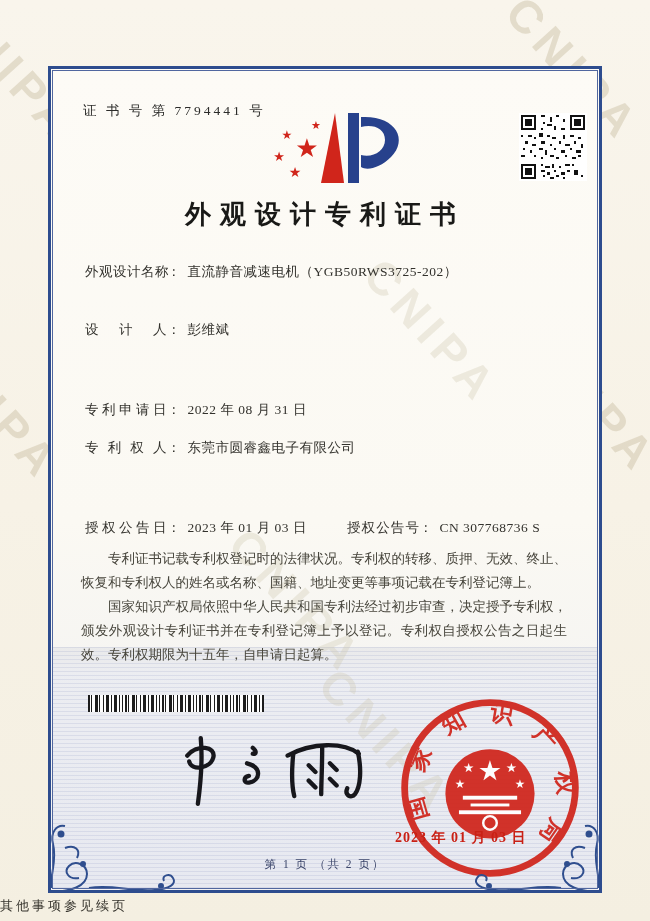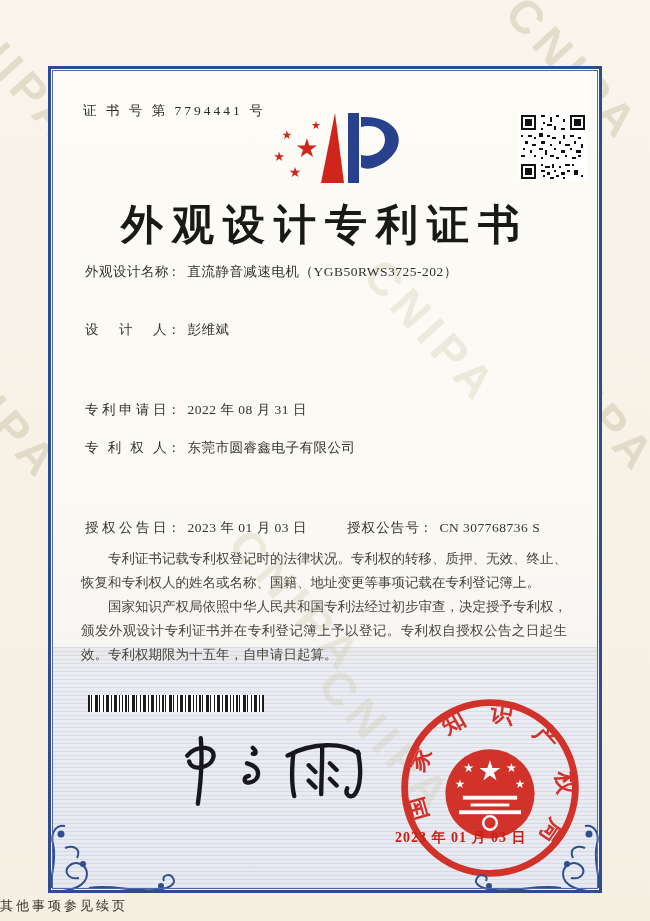--- a/index.html
+++ b/index.html
@@ -34,21 +34,21 @@
     background:
       repeating-linear-gradient(180deg,rgba(108,120,176,0.14) 0 1px,rgba(0,0,0,0) 1px 4px),
       linear-gradient(180deg,rgba(205,208,218,0.30) 0,rgba(228,231,241,0.55) 28px,rgba(224,227,239,0.6) 100%);
   }
   
   .cert-no{position:absolute;left:32px;top:33px;font-size:13.5px;letter-spacing:3px;color:#2c2c2a;z-index:1;text-align:center;}
   .logo{position:absolute;left:218px;top:38px;width:146px;height:84px;z-index:1;}
   .qr{position:absolute;left:468px;top:44px;width:64px;height:64px;z-index:1;background:#fff;padding:2px;}
   .title{
     position:absolute;left:0;right:0;top:128px;text-align:center;z-index:1;
-    font-size:42px;font-weight:bold;letter-spacing:9px;color:#191917;
+    font-size:26px;font-weight:bold;letter-spacing:9px;color:#191917;
   }
   
   .f-row{position:absolute;left:34px;right:24px;font-size:13.5px;color:#33322d;z-index:1;white-space:nowrap;}
   .f-label{display:inline-block;width:82px;text-align:justify;text-align-last:justify;vertical-align:bottom;letter-spacing:0.5px;}
   .f-colon{margin-right:7px;}
   .f-value{letter-spacing:0.5px;}
   .g-label2{display:inline-block;width:72px;margin-left:40px;text-align:justify;text-align-last:justify;vertical-align:bottom;}
   
   .paras{position:absolute;left:30px;right:32px;top:478px;z-index:1;
     font-size:13.5px;line-height:1.78;color:#47453c;text-align:justify;}
@@ -264,15 +264,16 @@
       <path d="M6,92 C28,92 44,86 44,74 C44,64 32,60 26,66 C20,72 26,80 36,78"></path>
       <path d="M8,88 C8,70 14,60 10,44 C7,32 14,24 22,26"></path>
       <path d="M46,88 C70,84 86,92 112,90 C126,89 134,84 130,78 C127,73 118,75 121,81"></path>
       <path d="M22,48 C32,44 38,50 34,58"></path>
       <circle cx="18" cy="34" r="2.5" fill="#2f4e8e"></circle>
       <circle cx="40" cy="64" r="2" fill="#2f4e8e"></circle>
       <circle cx="118" cy="86" r="2" fill="#2f4e8e"></circle>
     </g>
   </svg>
 
+  <div class="page-info">第 1 页 （共 2 页）</div>
 </div>
 
 <div class="continuation">其他事项参见续页</div>
 
 </body></html>

